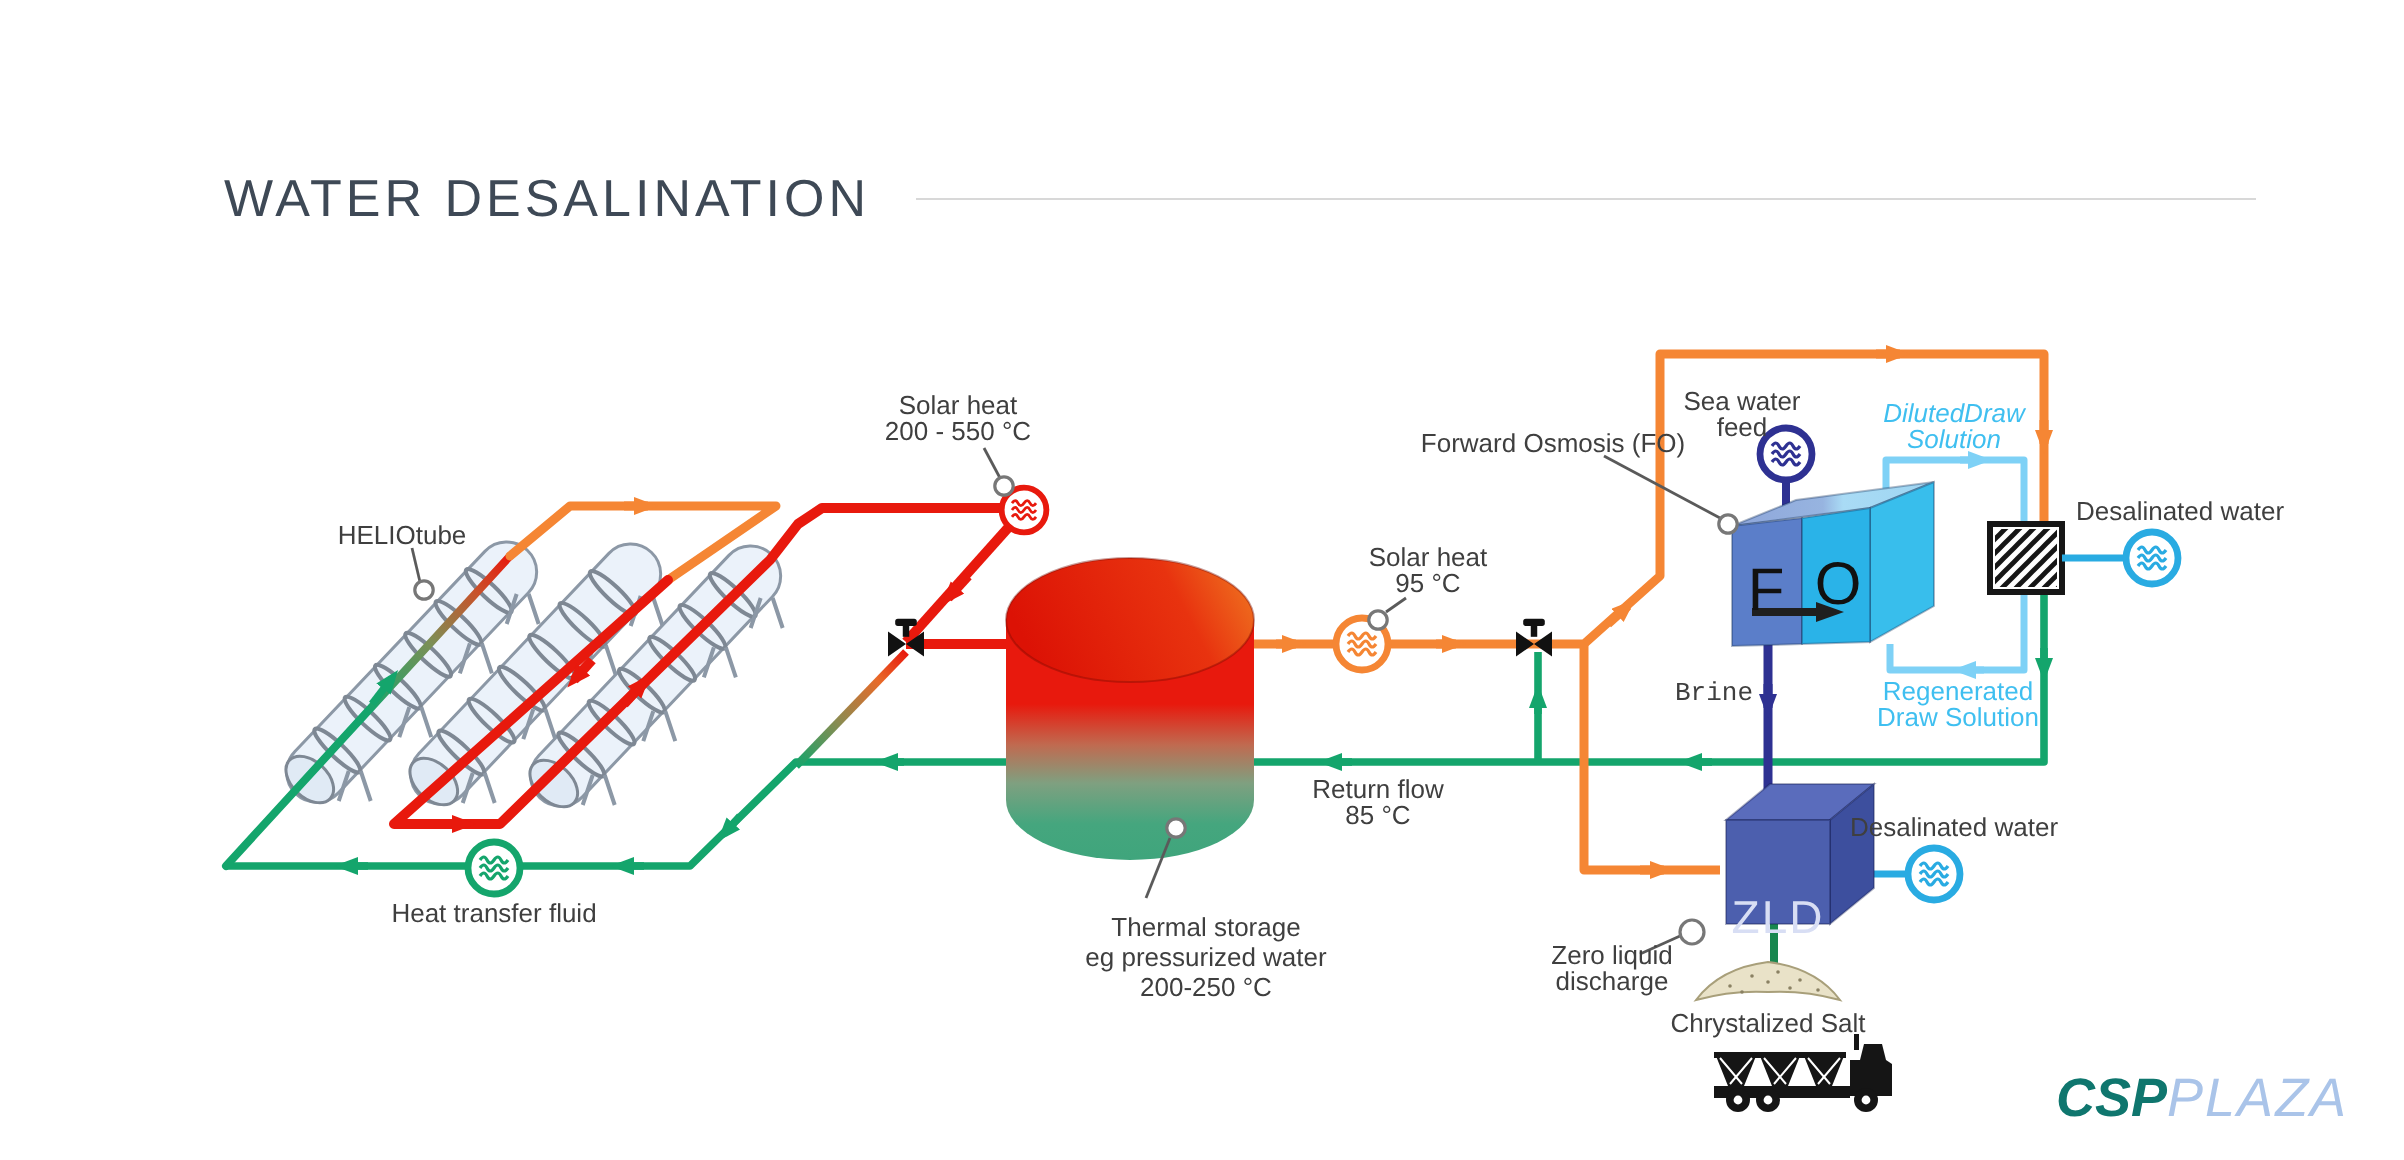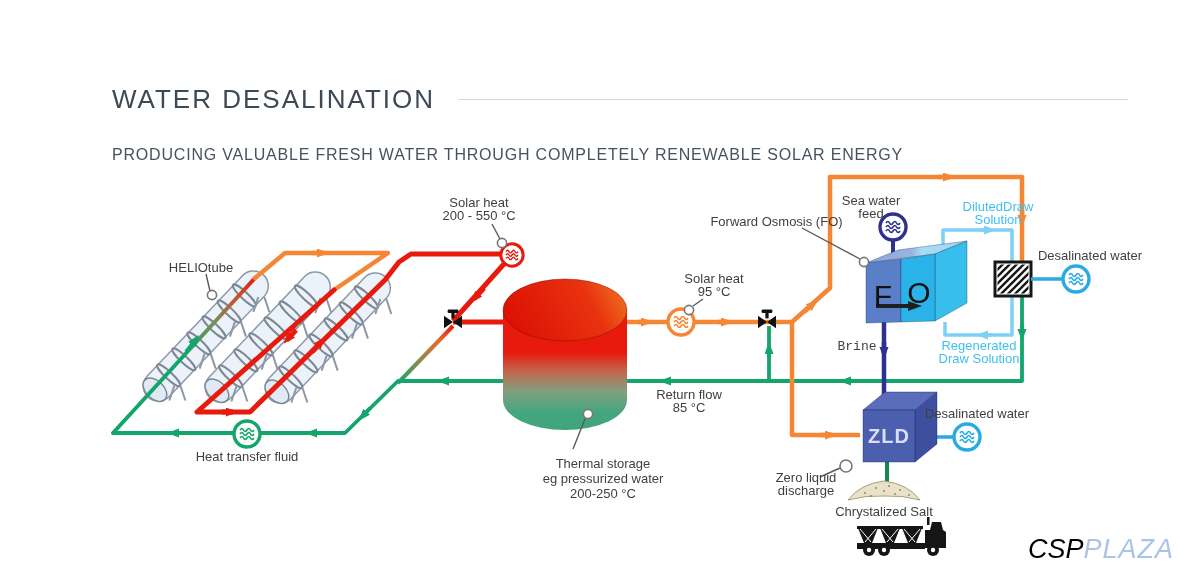--- a/index.html
+++ b/index.html
@@ -10,34 +10,33 @@
   .title-rule{position:absolute;left:458px;top:99px;width:670px;height:1px;background:#d8d8d8;}
   .subtitle{position:absolute;left:112px;top:146px;font-size:16px;letter-spacing:0.8px;
             color:#47525f;font-weight:400;}
   svg.diagram{position:absolute;left:0;top:0;}
   .lbl{position:absolute;transform:translateX(-50%);text-align:center;font-size:13px;
        color:#3f3f3f;line-height:13px;white-space:nowrap;}
   .lbl.blue{color:#3fbff0;}
   .lbl.wide{line-height:15px;}
   .boxletter{position:absolute;transform:translate(-50%,-50%);font-size:30px;color:#111;
              font-weight:400;}
-  .zldtext{position:absolute;transform:translate(-50%,-50%);font-size:20px;color:#d8def4;
-           letter-spacing:1px;font-weight:700;}
+  .zldtext{position:absolute;transform:translate(-50%,-50%);font-size:23px;color:#d8def4;
+           letter-spacing:1px;font-weight:400;margin-top:23px;}
   .logo{position:absolute;left:1028px;top:534px;font-style:italic;font-size:27px;white-space:nowrap;}
-  .logo .csp{color:#000000;font-weight:400;letter-spacing:0px;}
+  .logo .csp{color:#0f766e;font-weight:700;letter-spacing:0px;}
   .logo .plaza{color:#aac4e9;font-weight:400;letter-spacing:1px;}
 </style>
 </head>
 <body>
 
 <div class="canvas">
 
   <div class="title">WATER DESALINATION</div>
   <div class="title-rule"></div>
-  <div class="subtitle">PRODUCING VALUABLE FRESH WATER THROUGH COMPLETELY RENEWABLE SOLAR ENERGY</div>
 
   <svg class="diagram" width="1202" height="580" viewBox="0 0 1202 580">
     <defs>
       <marker id="mR" markerUnits="userSpaceOnUse" markerWidth="14" markerHeight="11" refX="7" refY="4.5" orient="auto">
           <path d="M0,0 L12,4.5 L0,9 Z" fill="#E8190D"></path>
         </marker>
       <marker id="mO" markerUnits="userSpaceOnUse" markerWidth="14" markerHeight="11" refX="7" refY="4.5" orient="auto">
           <path d="M0,0 L12,4.5 L0,9 Z" fill="#F58634"></path>
         </marker>
       <marker id="mG" markerUnits="userSpaceOnUse" markerWidth="14" markerHeight="11" refX="7" refY="4.5" orient="auto">
@@ -320,21 +319,21 @@
 
   <div class="lbl" style="left:247px;top:450px;">Heat transfer fluid</div>
 
   <div class="lbl" style="left:770px;top:215px;padding-left:13px;">Forward Osmosis (FO)</div>
 
   <div class="lbl" style="left:871px;top:194px;">
     <div>Sea water</div>
     <div>feed</div>
   </div>
 
-  <div class="lbl blue" style="left:998px;top:200px;">
+  <div class="lbl blue" style="left:977px;top:200px;font-style:italic;">
     <div>DilutedDraw</div>
     <div>Solution</div>
   </div>
 
   <div class="lbl" style="left:1090px;top:249px;">Desalinated water</div>
 
   <div class="lbl blue" style="left:979px;top:339px;">
     <div>Regenerated</div>
     <div>Draw Solution</div>
   </div>

